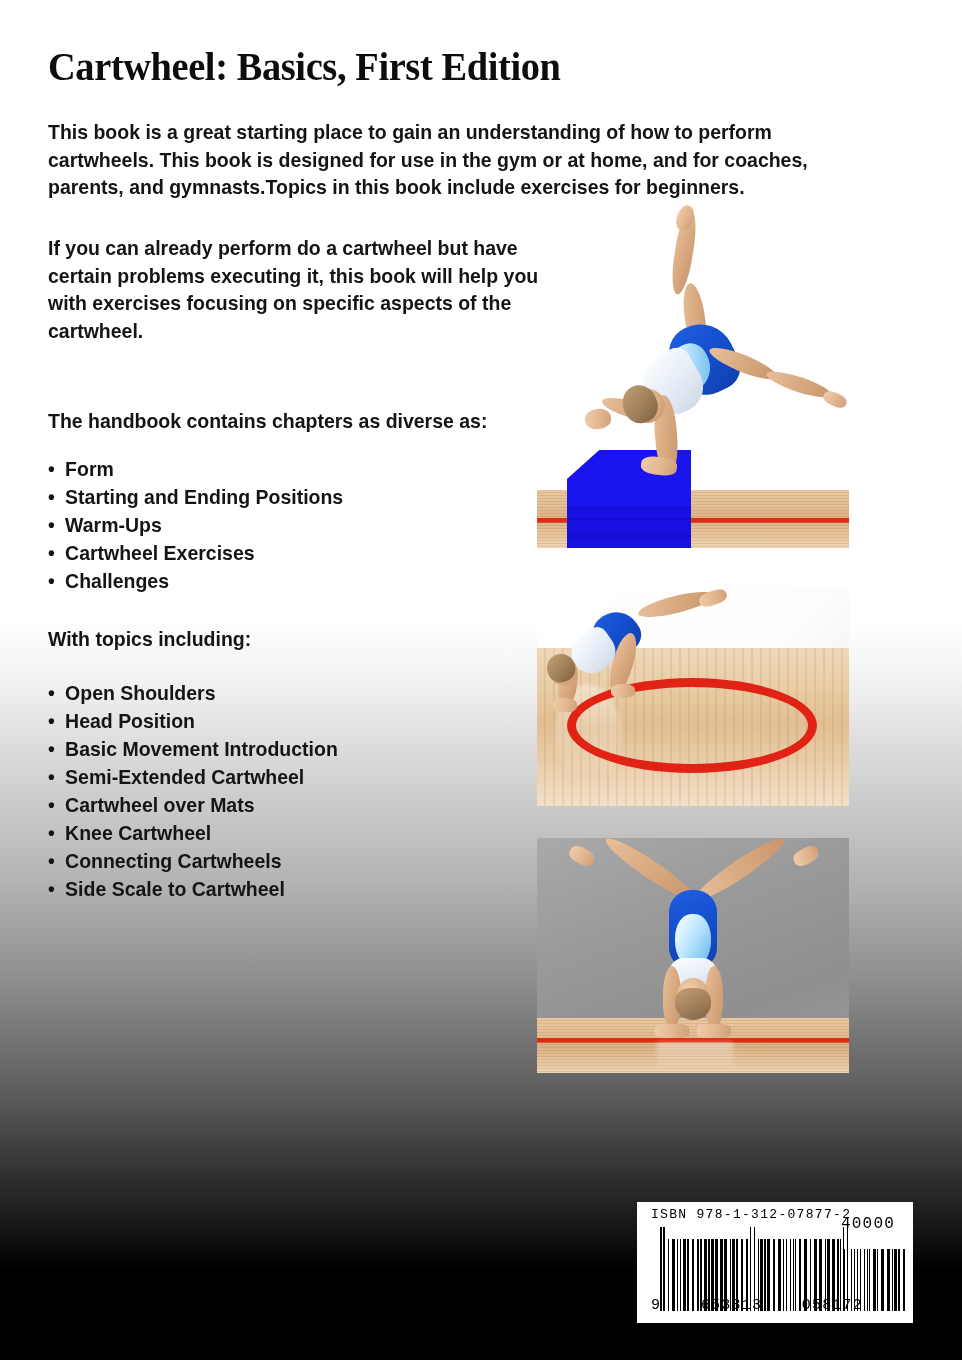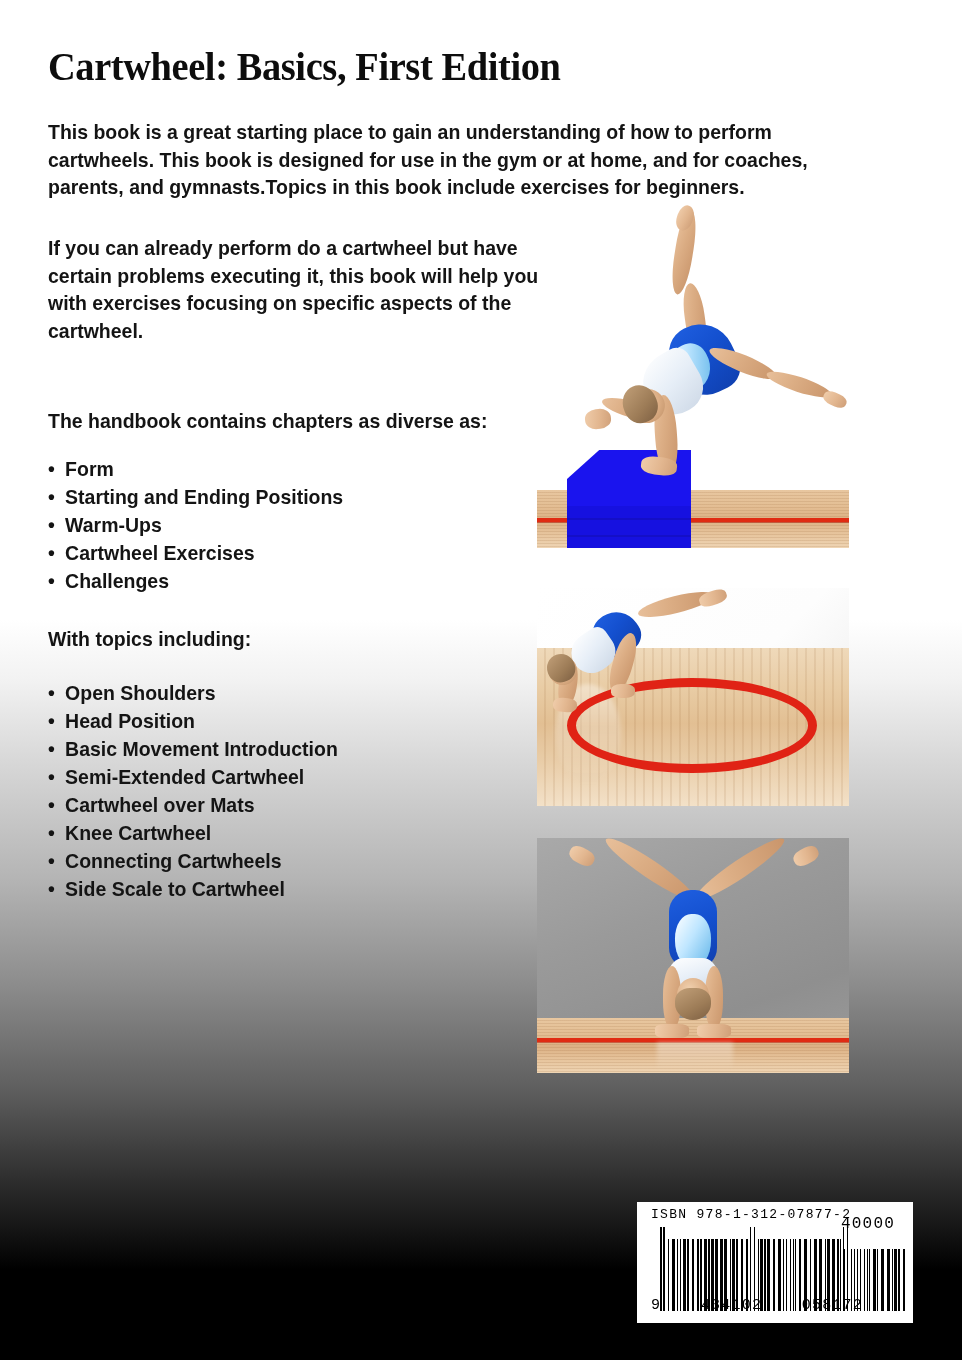--- a/index.html
+++ b/index.html
@@ -482,18 +482,18 @@
         <div class="bar short" style="width: 1px;"></div>
         <div style="width: 1px; background: transparent; height: 100%;"></div>
         <div class="bar short" style="width: 3px;"></div>
         <div style="width: 1px; background: transparent; height: 100%;"></div>
         <div class="bar short" style="width: 2px;"></div>
         <div style="width: 3px; background: transparent; height: 100%;"></div>
         <div class="bar short" style="width: 2px;"></div>
       </div>
     <div id="ean-digits">
       <span>9</span>
-      <span>434102</span>
+      <span>653313</span>
       <span>058172</span>
     </div>
   </div>
 
 </div>
 
 </body></html>

